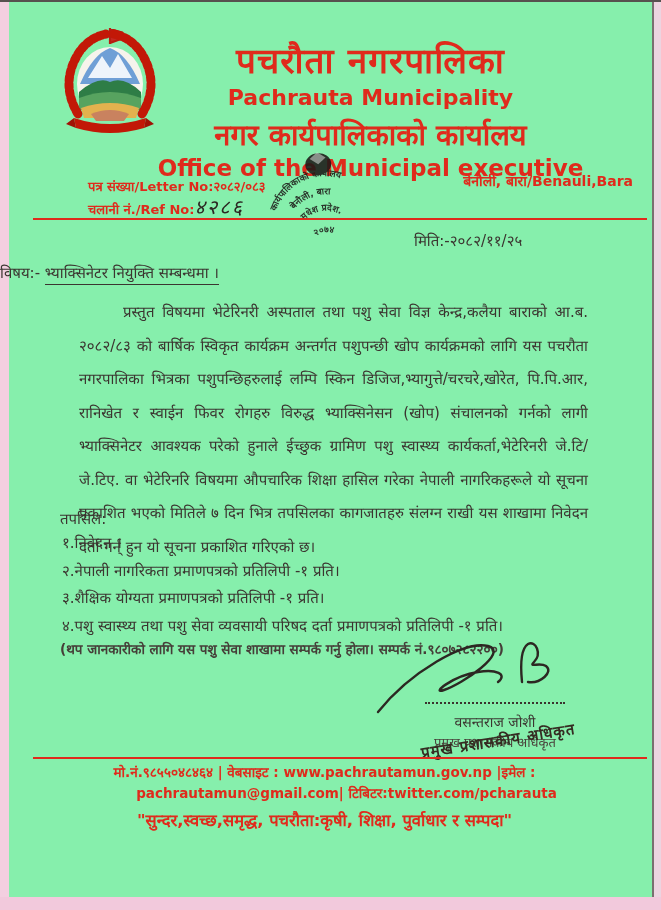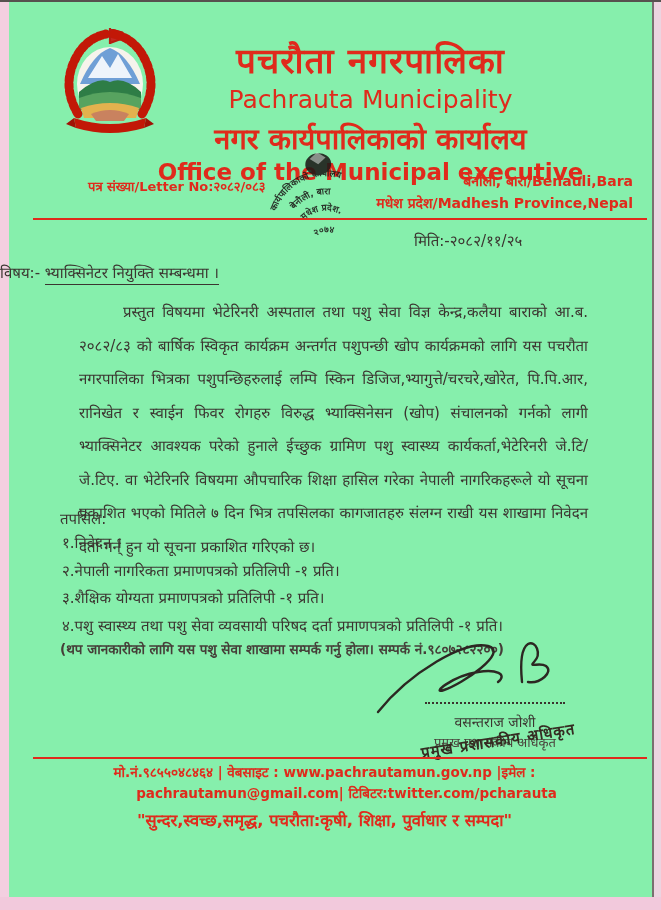--- a/index.html
+++ b/index.html
@@ -21,21 +21,21 @@
   .edge-right-line { position:absolute; right:7px; top:0; width:2px; height:100%; background:#7a6f70; }
   .edge-right  { position:absolute; right:0; top:0; width:7px; height:100%; background:#ecd4e0; }
 
   .red  { color:#e02a1c; }
   .ink  { color:#3b3530; }
 
   
   .emblem { position:absolute; left:58px; top:26px; width:104px; height:108px; }
   .hdr { position:absolute; left:120px; right:40px; top:36px; text-align:center; }
   .hdr .t-np1 { font-size:35px; font-weight:bold; letter-spacing:1px; }
-  .hdr .t-en1 { font-size:25px; font-weight:normal; margin-top:2px; }
+  .hdr .t-en1 { font-size:22px; font-weight:bold; margin-top:2px; }
   .hdr .t-np2 { font-size:29px; font-weight:bold; margin-top:4px; }
   .hdr .t-en2 { font-size:23px; font-weight:bold; margin-top:2px; }
 
   
   .meta-left  { position:absolute; left:88px; top:176px; font-size:13px; font-weight:bold; line-height:21px; }
   .meta-left .hand { font-family:"DejaVu Sans", sans-serif; font-style:italic; font-size:20px; color:#2c2722; font-weight:normal; letter-spacing:2px; }
   .meta-right { position:absolute; right:28px; top:170px; text-align:right; font-size:14px; font-weight:bold; line-height:22px; }
   .rule { position:absolute; left:33px; right:14px; height:2px; background:#e02a1c; }
   .rule-1 { top:218px; }
   .rule-2 { top:757px; }
@@ -105,24 +105,24 @@
 
   <div class="hdr">
     <div class="t-np1 red">पचरौता नगरपालिका</div>
     <div class="t-en1 red">Pachrauta Municipality</div>
     <div class="t-np2 red">नगर कार्यपालिकाको कार्यालय</div>
     <div class="t-en2 red">Office of the Municipal executive</div>
   </div>
 
   <div class="meta-left red">
     <div><span>पत्र संख्या/Letter No:</span><span>२०८२/०८३</span></div>
+    <div><span>चलानी नं./Ref No:</span><span class="hand">४२८६</span></div>
   </div>
   <div class="meta-right red">
     <div>बेनौली, बारा/Benauli,Bara</div>
-    <div>मधेश प्रदेश/Madhesh Province,Nepal</div>
   </div>
 
   <div class="round-stamp">
     <svg viewBox="0 0 128 104" width="128" height="104" fill="#1d1a18">
       <defs>
         <path id="arcA" d="M14 66 A52 52 0 0 1 114 66"></path>
         <path id="arcB" d="M26 74 A40 40 0 0 1 102 74"></path>
         <path id="arcC" d="M36 82 A30 30 0 0 1 92 82"></path>
         <path id="arcD" d="M46 94 A22 22 0 0 1 82 94"></path>
       </defs>

